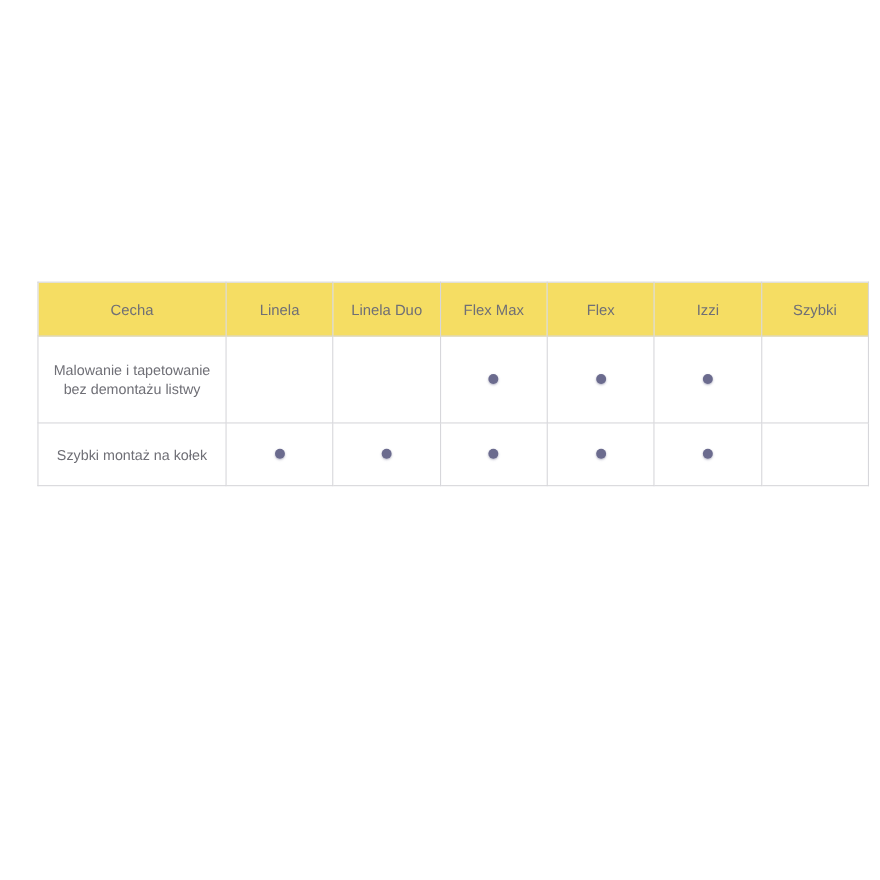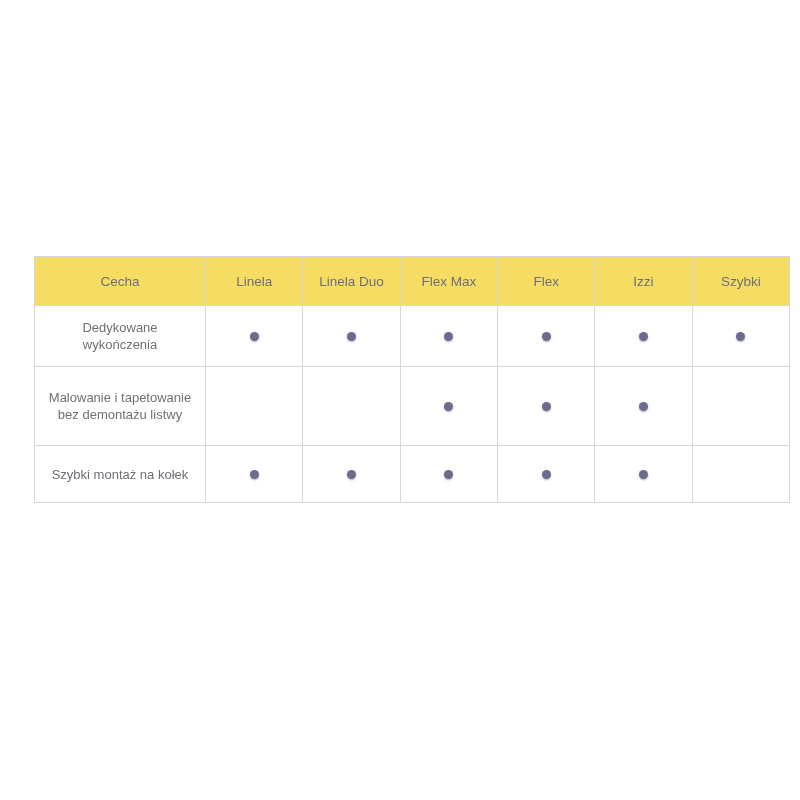--- a/index.html
+++ b/index.html
@@ -93,29 +93,20 @@
           <th>Linela</th>
           <th>Linela
 Duo</th>
           <th>Flex Max</th>
           <th>Flex</th>
           <th>Izzi</th>
           <th>Szybki</th>
         </tr>
       </thead>
       <tbody>
-        <tr class="r1">
-          <td class="feature">Dedykowane wykończenia</td>
-          <td class="mark"><span class="dot"></span></td>
-          <td class="mark"><span class="dot"></span></td>
-          <td class="mark"><span class="dot"></span></td>
-          <td class="mark"><span class="dot"></span></td>
-          <td class="mark"><span class="dot"></span></td>
-          <td class="mark"><span class="dot"></span></td>
-        </tr>
         <tr class="r2">
           <td class="feature">Malowanie i tapetowanie bez demontażu listwy</td>
           <td class="mark"></td>
           <td class="mark"></td>
           <td class="mark"><span class="dot"></span></td>
           <td class="mark"><span class="dot"></span></td>
           <td class="mark"><span class="dot"></span></td>
           <td class="mark"></td>
         </tr>
         <tr class="r4">

